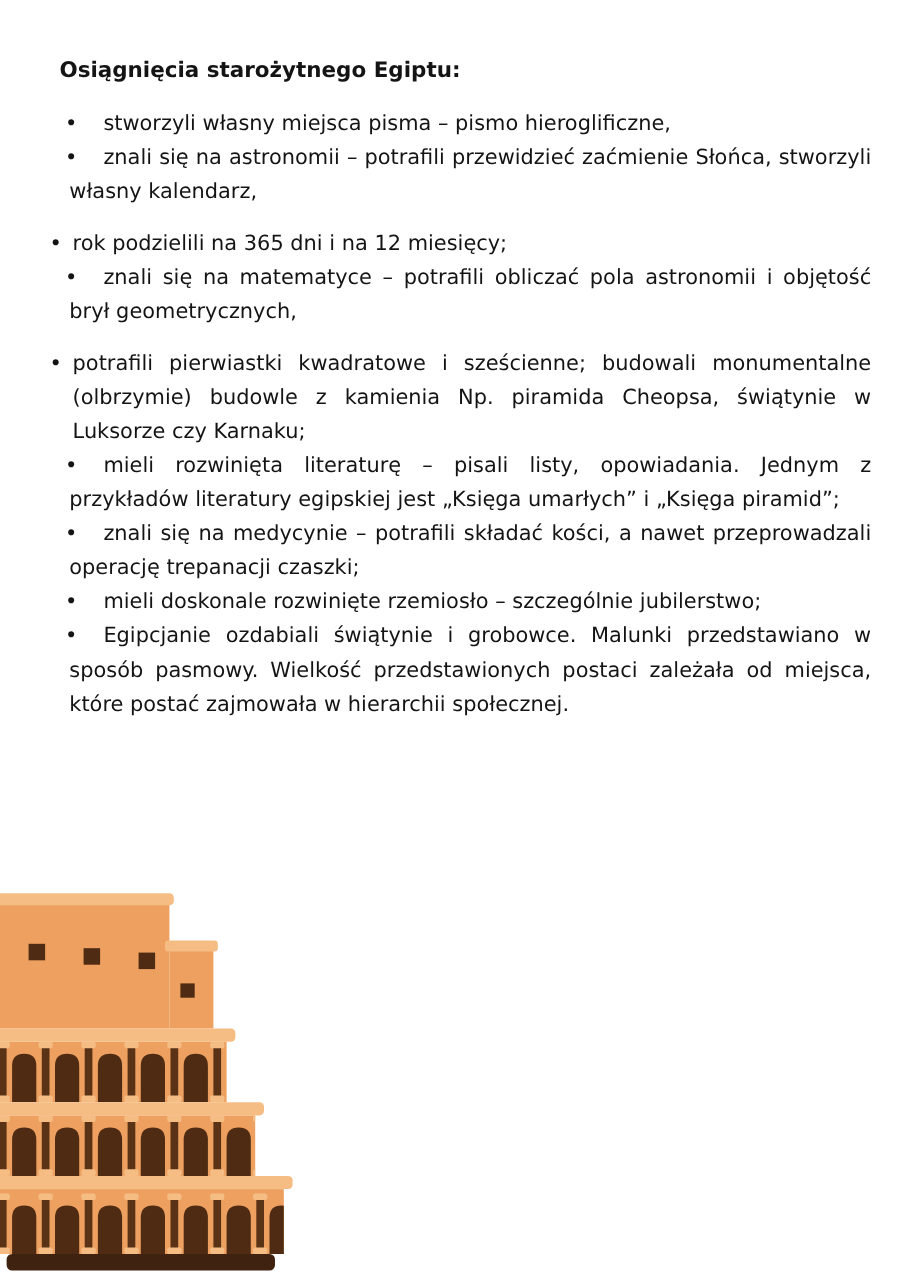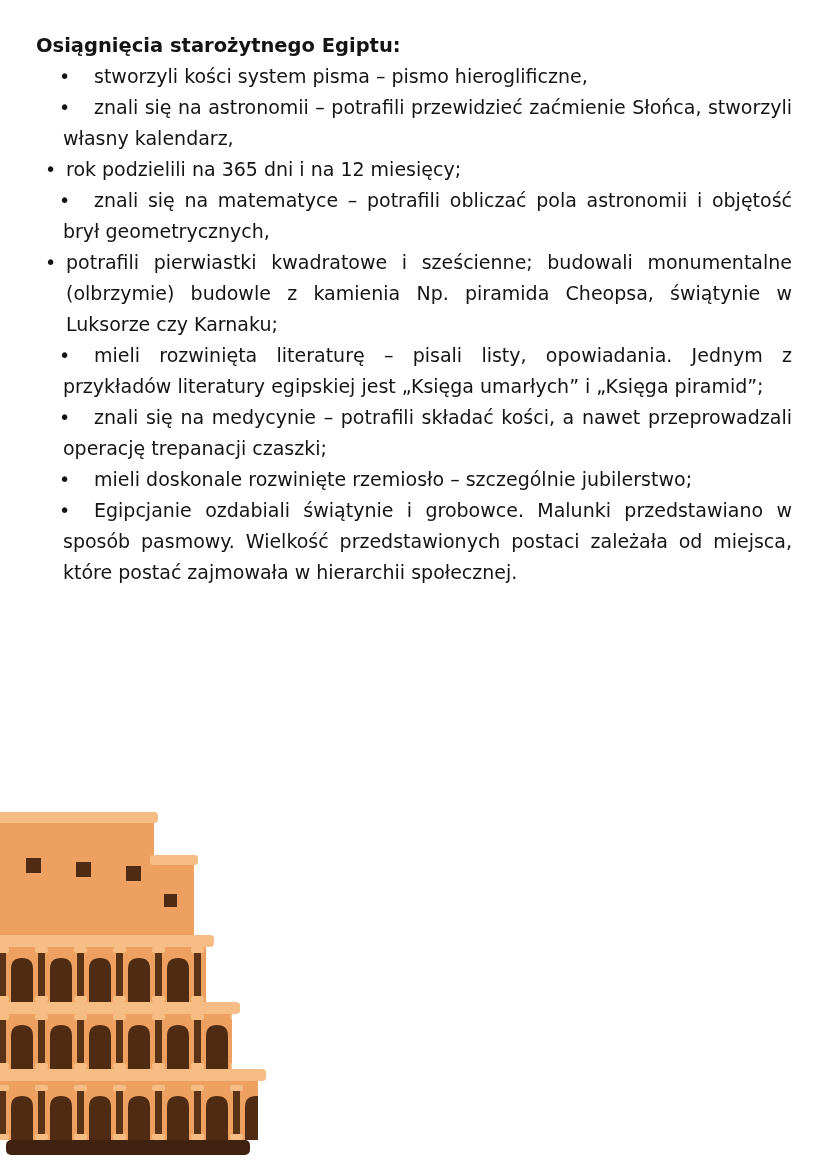--- a/index.html
+++ b/index.html
@@ -20,39 +20,39 @@
     overflow:hidden;
   }
   .doc{
     position:absolute;
     left:36px; right:36px; top:30px;
     font-size:19px;
     line-height:31px;
   }
   .heading{
     font-weight:700;
-    margin:0;
+    margin:18px;
     font-size:19.5px;
     line-height:31px;
   }
   .item{
     position:relative;
     text-align:justify;
   }
   .item .bullet{
     position:absolute;
     top:0;
     font-size:19px;
   }
   .item.tab{ padding-left:27px; }
   .item.tab .bullet{ left:23px; }
   .item.tab .txt{ text-indent:31px; }
   .item.plain{ padding-left:30px; }
   .item.plain .bullet{ left:9px; }
-  .item.plain .txt{ text-indent:0; }
+  .item.plain .txt{ text-indent:0;margin-top:16px; }
   .txt{ display:block; }
 
   .colosseum{
     position:absolute;
     left:-8px;
     top:800px;
   }
   .c-wall{fill:var(--c-wall);}
   .c-cornice{fill:var(--c-cornice);}
   .c-opening{fill:var(--c-opening);}
@@ -60,21 +60,21 @@
   .c-base{fill:var(--c-base);}
 </style>
 </head>
 <body>
 
 <div class="doc">
   <p class="heading">Osiągnięcia starożytnego Egiptu:</p>
 
   <div class="item tab">
     <span class="bullet">•</span>
-    <span class="txt">stworzyli kości system pisma – pismo hieroglificzne,</span>
+    <span class="txt">stworzyli własny miejsca pisma – pismo hieroglificzne,</span>
   </div>
 
   <div class="item tab">
     <span class="bullet">•</span>
     <span class="txt">znali się na astronomii – potrafili przewidzieć zaćmienie Słońca, stworzyli własny kalendarz,</span>
   </div>
 
   <div class="item plain">
     <span class="bullet">•</span>
     <span class="txt">rok podzielili na 365 dni i na 12 miesięcy;</span>

